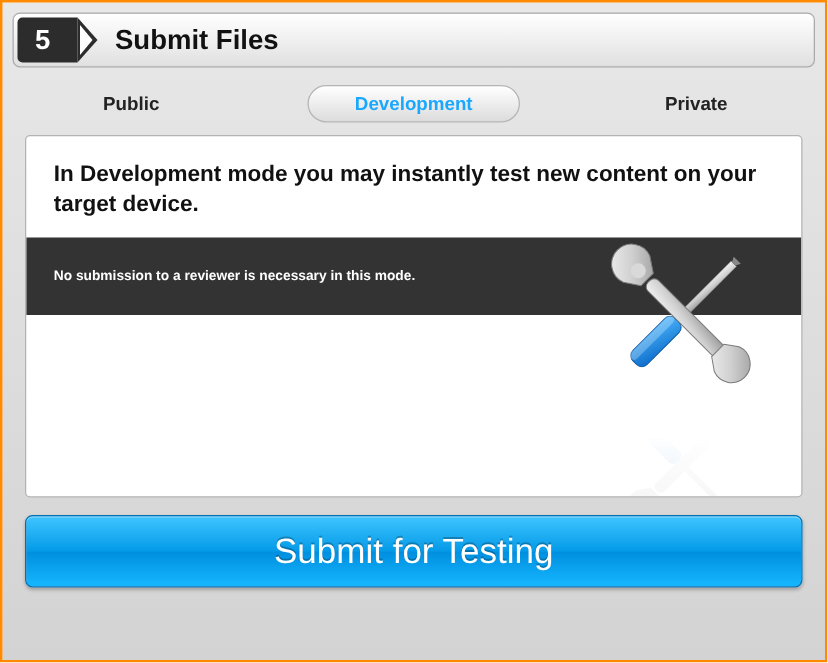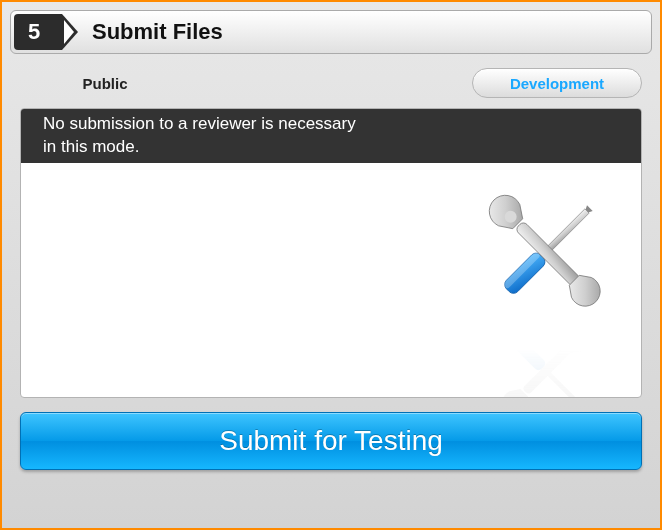--- a/index.html
+++ b/index.html
@@ -108,23 +108,23 @@
     .panel-text-top {
       padding: 18px 22px 14px 22px;
       font-weight: bold;
       font-size: 18px;
       color: #111;
       line-height: 1.35;
     }
     .dark-band {
       background: #333;
       color: #fff;
-      font-weight: normal;
-      font-size: 17px;
-      padding: 4px 22px;
+      font-weight: bold;
+      font-size: 11px;
+      padding: 24px 22px;
       line-height: 1.35;
       position: relative;
     }
     .tools-icon {
       position: absolute;
       right: 30px;
       top: 78px;
       z-index: 2;
     }
     .tools-reflection {
@@ -170,23 +170,27 @@
     <div class="header-title">Submit Files</div>
   </div>
 
   <div class="tabs">
     <div class="tab">
       <span>Public</span>
     </div>
     <div class="tab active">
       <span>Development</span>
     </div>
+    <div class="tab">
+      <span>Private</span>
+    </div>
   </div>
 
   <div class="panel">
+    <div class="panel-text-top">In Development mode you may instantly test new content on your target device.</div>
     <div class="dark-band">
       <span style="display:inline-block; max-width:320px;">No submission to a reviewer is necessary in this mode.</span>
     </div>
 
     <div class="tools-icon">
       <svg width="130" height="130" viewBox="0 0 130 130">
         <defs>
           <linearGradient id="metalG" x1="0" y1="0" x2="1" y2="1">
             <stop offset="0%" stop-color="#f2f2f2"></stop>
             <stop offset="50%" stop-color="#cfcfcf"></stop>

